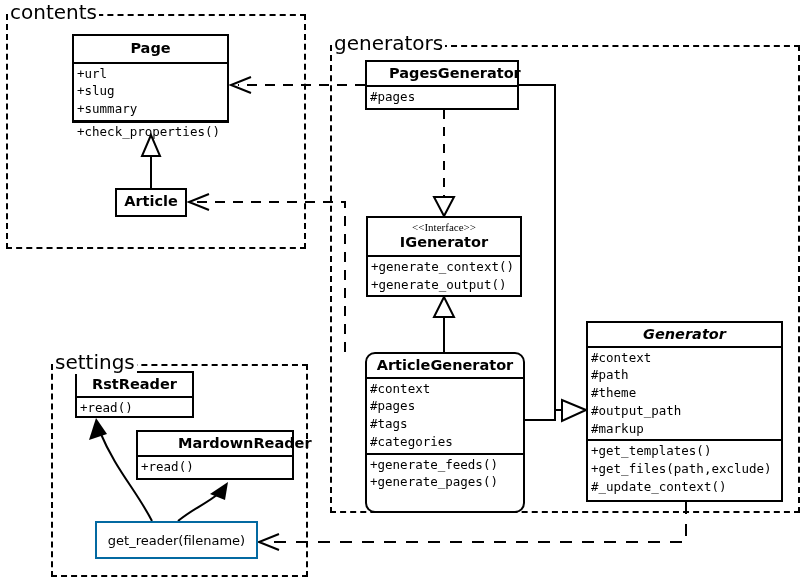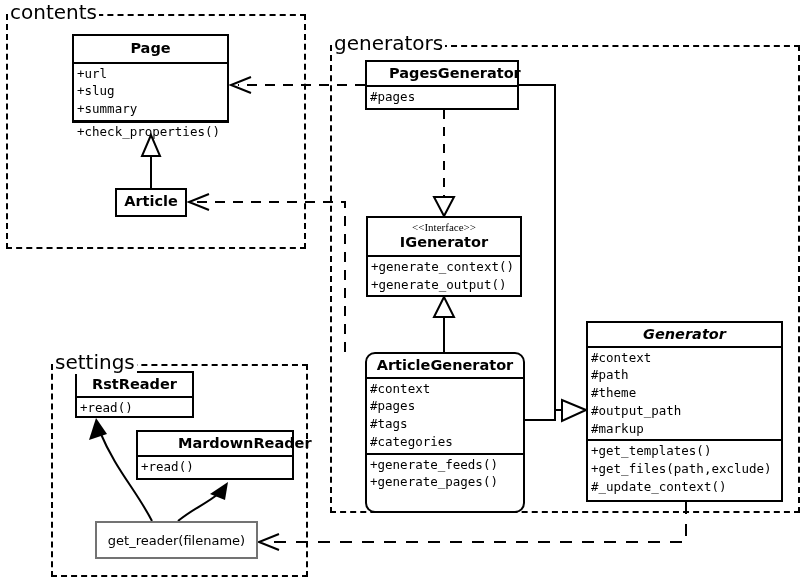--- a/index.html
+++ b/index.html
@@ -74,21 +74,21 @@
     font-family: "DejaVu Sans Mono", monospace;
     font-size: 12.5px;
     line-height: 1.42;
     padding: 0 2px 0 3px;
     color: #000;
     white-space: nowrap;
   }
   .plain-box {
     position: absolute;
     box-sizing: border-box;
-    border: 2px solid #737373;
+    border: 2px solid #0369a1;
     background: #ffffff;
     z-index: 3;
     display: flex;
     align-items: center;
     justify-content: center;
     font-size: 13px;
     color: #000;
   }
 </style>
 </head>

